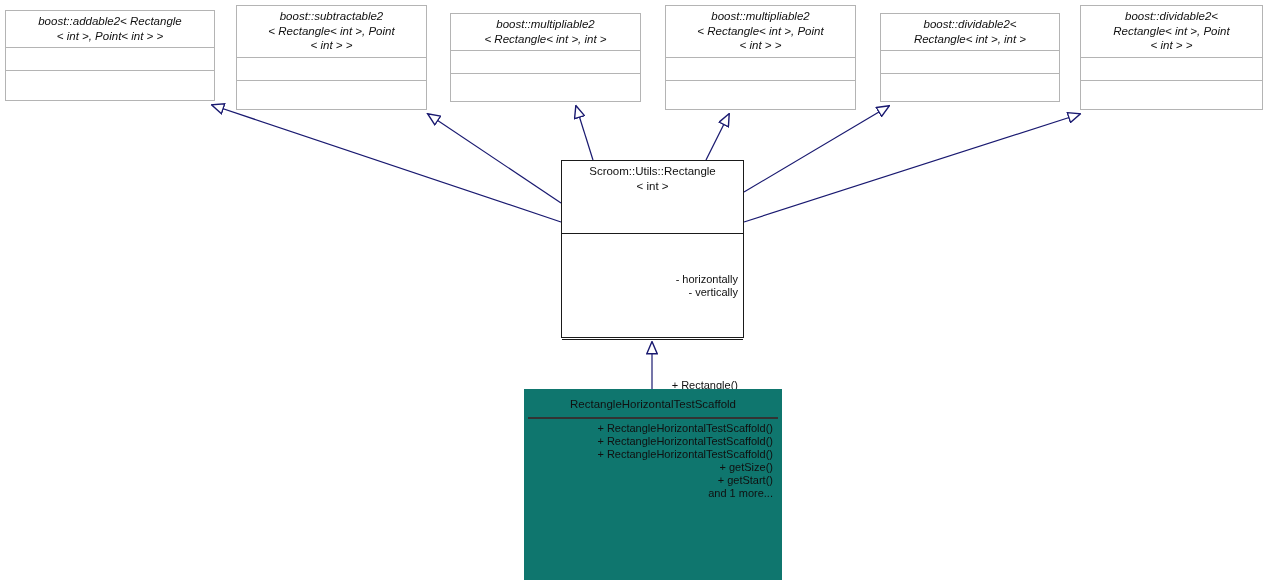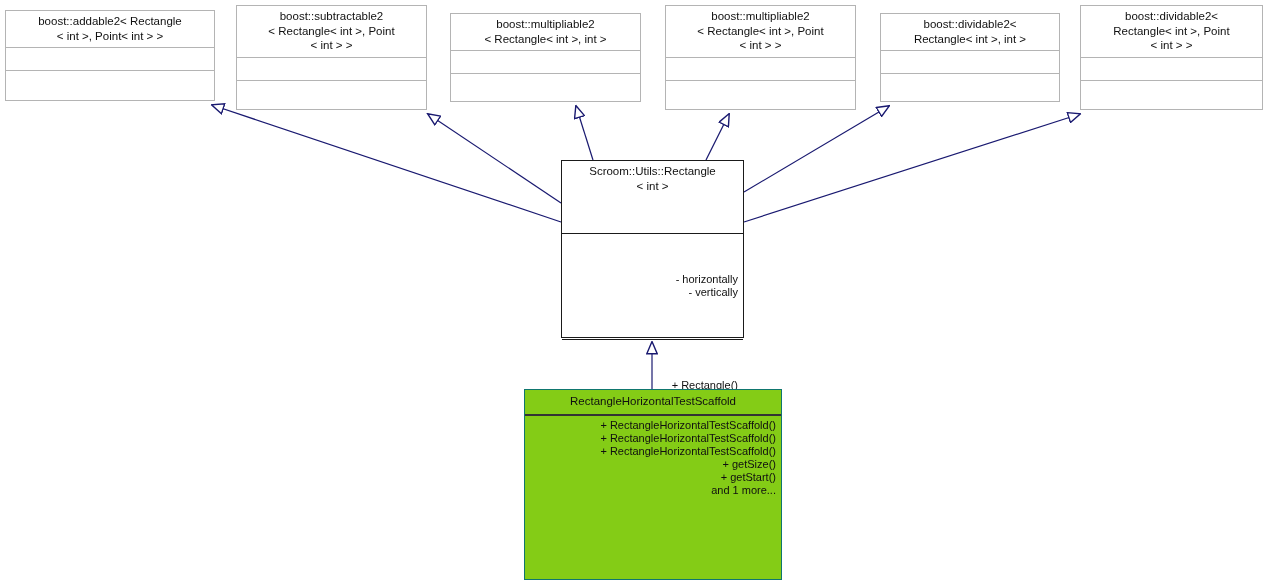--- a/index.html
+++ b/index.html
@@ -29,27 +29,28 @@
   .node {
     position: absolute;
     box-sizing: border-box;
     background: #ffffff;
     display: flex;
     flex-direction: column;
     z-index: 2;
   }
   .node.base {
     border: 1px solid #b4b4b4;
+    font-style: italic;
   }
   .node.focus {
     border: 1px solid #1a1a1a;
   }
   .node.derived {
-    border: 1px solid #0f766e;
-    background: #84cc16;
+    border: 4px solid #0f766e;
+    background: #0f766e;
   }
   .node-title {
     text-align: center;
     font-size: 11.5px;
     line-height: 14.6px;
     color: #101010;
     padding: 3px 4px 4px 4px;
     white-space: pre-line;
   }
   .node.derived .node-title {

